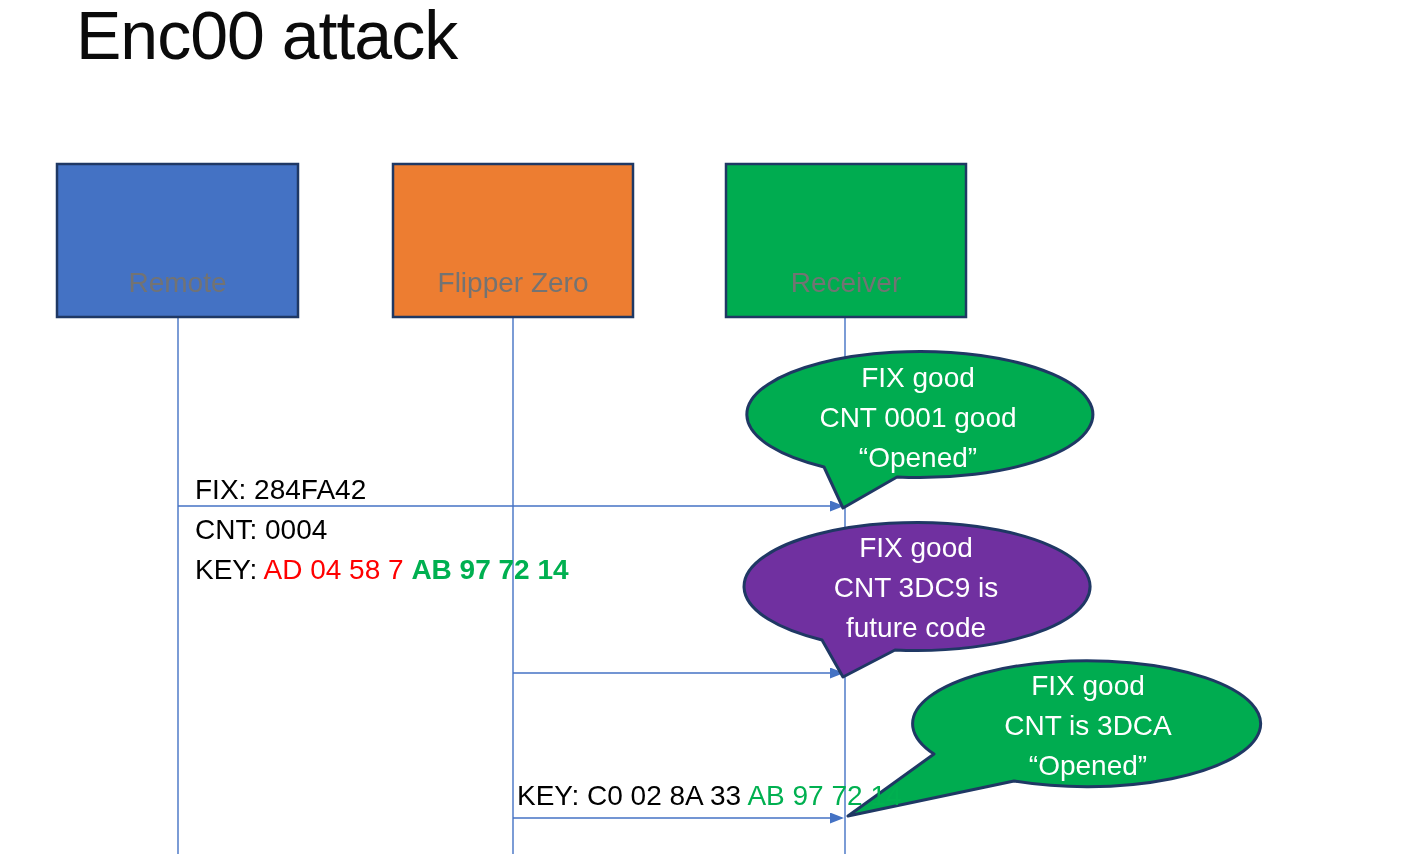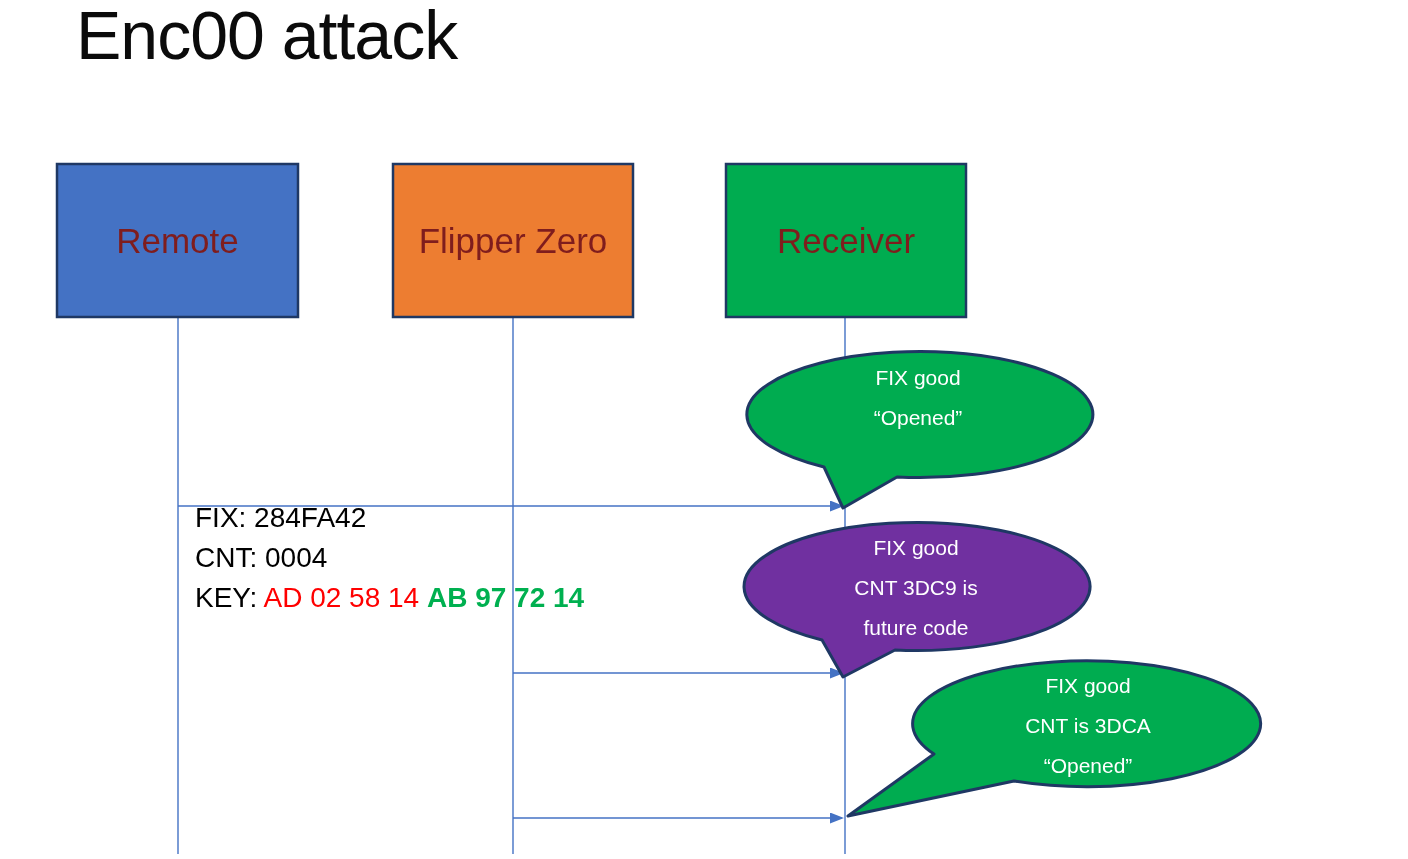--- a/index.html
+++ b/index.html
@@ -7,31 +7,31 @@
     position:relative;width:1408px;height:859px;background:#ffffff;overflow:hidden;
     font-family:"Liberation Sans",sans-serif;
   }
   #title{
     position:absolute;left:76px;top:-4px;margin:0;
     font-size:68px;font-weight:300;letter-spacing:-1px;color:#0b0b0b;line-height:1.15;
   }
   #diagram-svg{position:absolute;left:0;top:0;}
   .actor-label{
     position:absolute;display:flex;align-items:center;justify-content:center;
-    color:#7f1d1d;font-size:35px;font-weight:400;
+    color:#737373;font-size:28px;font-weight:400;margin-top:42px;
   }
   .msg{
-    position:absolute;font-size:28px;line-height:40px;color:#000000;white-space:nowrap;margin-top:28px;
+    position:absolute;font-size:28px;line-height:40px;color:#000000;white-space:nowrap;
   }
   .t-red{color:#FF0000;}
   .t-green{color:#00B050;}
   .t-green-b{color:#00B050;font-weight:700;}
   .callout-text{
     position:absolute;transform:translateX(-50%);text-align:center;
-    color:#ffffff;font-size:21px;line-height:40px;white-space:nowrap;
+    color:#ffffff;font-size:28px;line-height:40px;white-space:nowrap;
   }
   .lifeline{stroke:#4472C4;stroke-width:1.4;}
   .msg-arrow{stroke:#4472C4;stroke-width:1.6;}
   .shape{stroke:#1F3864;stroke-width:2.5;}
   .callout{stroke:#1F3864;stroke-width:3;stroke-linejoin:round;}
 </style>
 </head>
 <body>
 
 <div id="canvas">
@@ -62,29 +62,31 @@
     <path class="callout" d="M 848 816 L 1014 781 A 174 63 0 1 0 934 754 Z" fill="#00AC50"></path>
   </svg>
 
   <div class="actor-label" style="left:57px;top:164px;width:241px;height:153px;">Remote</div>
   <div class="actor-label" style="left:726px;top:164px;width:240px;height:153px;">Receiver</div>
   <div class="actor-label" style="left:393px;top:164px;width:240px;height:153px;">Flipper Zero</div>
 
   <div class="msg" style="left:195px;top:470px;">
     <div>FIX: 284FA42</div>
     <div>CNT: 0004</div>
-    <div><span>KEY: </span><span class="t-red">AD 02 58 14 </span><span class="t-green-b">AB 97 72 14</span></div>
+    <div><span>KEY: </span><span class="t-red">AD 04 58 7 </span><span class="t-green-b">AB 97 72 14</span></div>
   </div>
 
 
   <div class="msg" style="left:517px;top:776px;">
+    <div><span>KEY: C0 02 8A 33 </span><span class="t-green">AB 97 72 14</span></div>
   </div>
 
   <div class="callout-text" style="left:918px;top:358px;">
     <div>FIX good</div>
+    <div>CNT 0001 good</div>
     <div>“Opened”</div>
   </div>
   <div class="callout-text" style="left:916px;top:528px;">
     <div>FIX good</div>
     <div>CNT 3DC9 is</div>
     <div>future code</div>
   </div>
   <div class="callout-text" style="left:1088px;top:666px;">
     <div>FIX good</div>
     <div>CNT is 3DCA</div>

